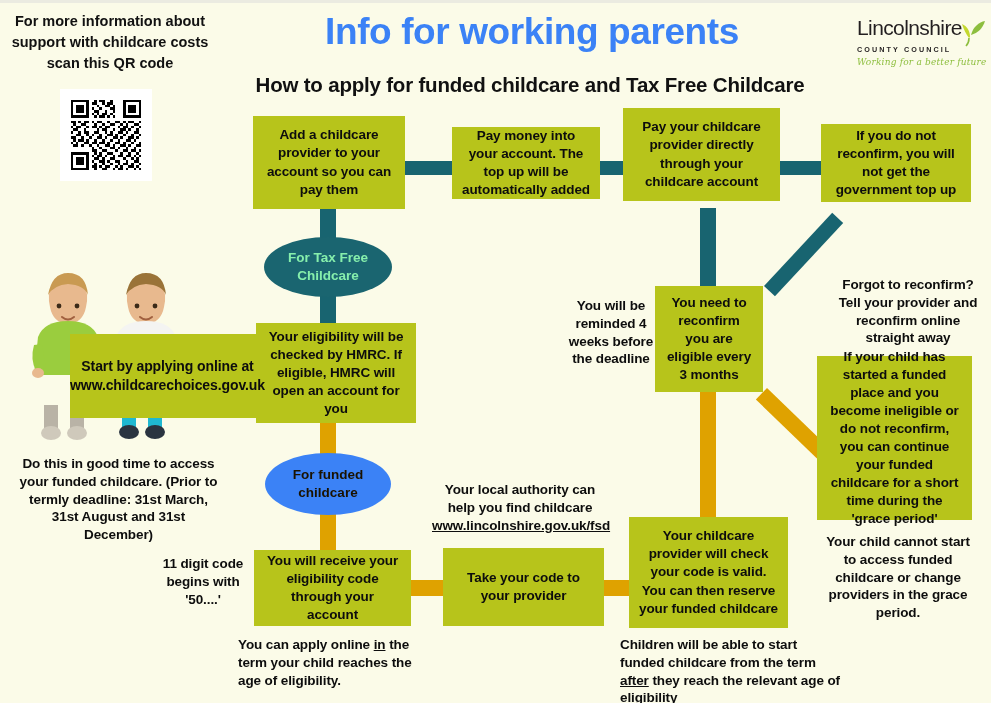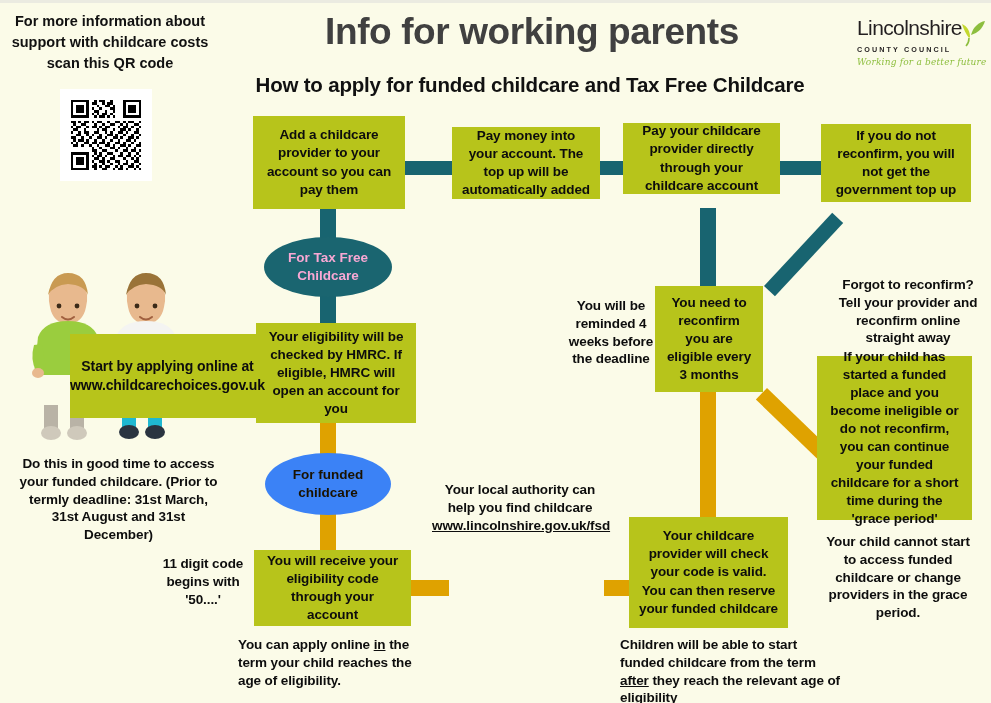--- a/index.html
+++ b/index.html
@@ -47,41 +47,41 @@
     position: absolute;
     display: flex;
     align-items: center;
     justify-content: center;
     text-align: center;
     font-weight: bold;
     border-radius: 50%;
     line-height: 1.3;
     z-index: 6;
   }
-  .ellipse.teal { background: #1a6570; color: #f9a8d4; }
+  .ellipse.teal { background: #1a6570; color: #86efac; }
   .ellipse.amber { background: #3b82f6; color: #1a1200; }
   
   .conn {
     position: absolute;
     z-index: 2;
   }
   .conn.teal  { background: #186470; }
   .conn.amber { background: #dfa200; }
   .conn.olive { background: #b7c41b; }
   .conn.diag  { transform-origin: 0 0; }
 
   
   #title {
     position: absolute;
     left: 222px; top: 8px;
     width: 620px;
     text-align: center;
     font-size: 37px;
     font-weight: bold;
-    color: #404040;
+    color: #3b82f6;
     letter-spacing: -0.4px;
   }
   #subtitle {
     position: absolute;
     left: 170px; top: 70px;
     width: 720px;
     text-align: center;
     font-size: 20.5px;
     font-weight: bold;
     color: #111111;
@@ -427,21 +427,21 @@
   <div class="conn amber diag" style="left:767px; top:385px; width:100px; height:16px; transform: rotate(44deg);"></div>
 
   <div class="box" style="left:253px; top:113px; width:152px; height:93px; font-size:13.5px;">
     <span>Add a childcare provider to your account so you can pay them</span>
   </div>
 
   <div class="box" style="left:452px; top:124px; width:148px; height:72px; font-size:13.5px;">
     <span>Pay money into your account. The top up will be automatically added</span>
   </div>
 
-  <div class="box" style="left:623px; top:120px; width:157px; height:71px; font-size:13.5px;">
+  <div class="box" style="left:623px; top:105px; width:157px; height:93px; font-size:13.5px;">
     <span>Pay your childcare provider directly through your childcare account</span>
   </div>
 
   <div class="box" style="left:821px; top:121px; width:150px; height:78px; font-size:13.5px;">
     <span>If you do not reconfirm, you will not get the government top up</span>
   </div>
 
   <div class="ellipse teal" style="left:264px; top:234px; width:128px; height:60px; font-size:13.5px;">
     <span>For Tax Free Childcare</span>
   </div>
@@ -463,20 +463,23 @@
   </div>
 
   <div class="box" style="left:817px; top:353px; width:155px; height:164px; font-size:13.5px;">
     <span>If your child has started a funded place and you become ineligible or do not reconfirm, you can continue your funded childcare for a short time during the  'grace period'</span>
   </div>
 
   <div class="box" style="left:254px; top:547px; width:157px; height:76px; font-size:13.5px;">
     <span>You will receive your eligibility code through your account</span>
   </div>
 
+  <div class="box" style="left:443px; top:545px; width:161px; height:78px; font-size:13.5px;">
+    <span>Take your code to your provider</span>
+  </div>
 
   <div class="box" style="left:629px; top:514px; width:159px; height:111px; font-size:13.5px;">
     <span>Your childcare provider will check your code is valid. You can then reserve your funded childcare</span>
   </div>
 
   <div class="txt" style="left:16px; top:452px; width:205px; font-size:13.5px;">Do this in good time to access your funded childcare. (Prior to termly deadline: 31st March, 31st August and 31st December)</div>
 
   <div class="txt" style="left:155px; top:552px; width:96px; font-size:13.5px;">11 digit code begins with '50....'</div>
 
   <div class="txt" style="left:238px; top:633px; width:192px; font-size:13.5px; text-align:left;">

